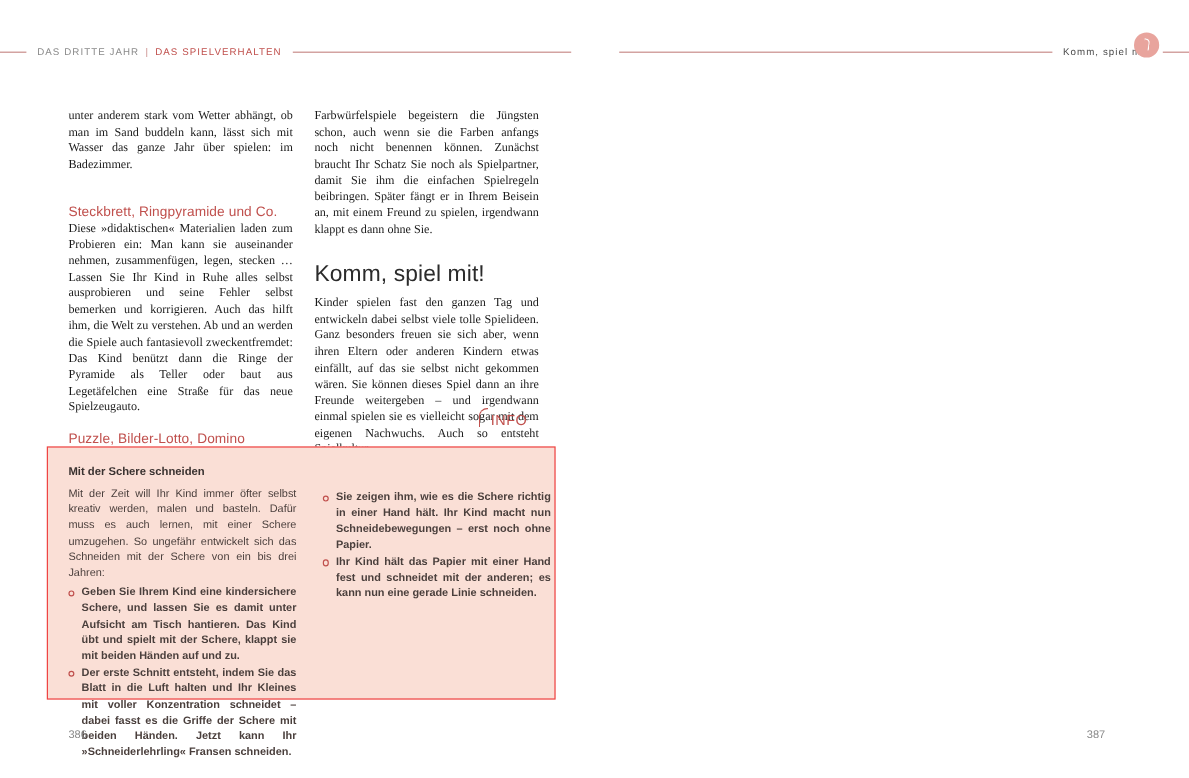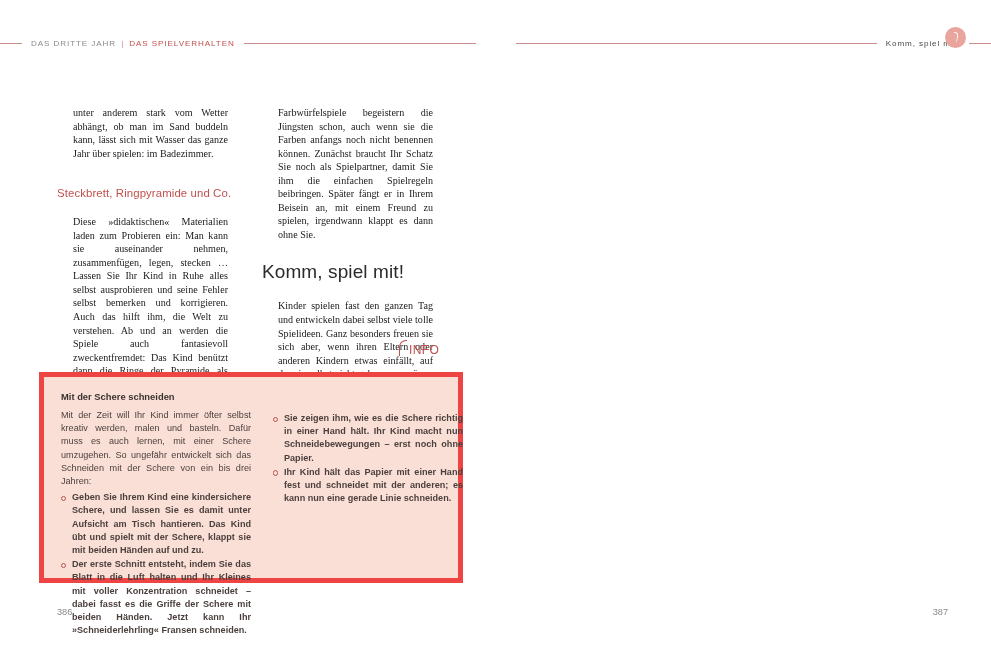--- a/index.html
+++ b/index.html
@@ -86,21 +86,21 @@
     gap: 18px;
   }
   .cols-left  { left: 57px;  right: 47px; width: 391px; }
   .col {
     width: 187px;
     flex: 0 0 187px;
   }
 
   
   p.body {
-    margin: 16px;
+    margin: 0;
     font-family: "Liberation Serif", serif;
     font-size: 10.1px;
     line-height: 13.55px;
     text-align: justify;
     color: #1a1a1a;
     hyphens: auto;
     -webkit-hyphens: auto;
   }
 
   h3.sub {
@@ -119,21 +119,21 @@
     font-size: 19px;
     font-weight: normal;
     color: #2b2b2b;
     letter-spacing: 0.1px;
   }
 
   
   .infobox {
     position: absolute;
     background: #fadfd6;
-    border: 5px solid #ef4444;
+    border: 1px solid #ef4444;
     box-sizing: border-box;
   }
   .infobox-left {
     left: 39px;
     top: 372px;
     width: 424px;
     height: 211px;
     padding: 14px 15px 10px 17px;
   }
   .info-tab {
@@ -211,21 +211,21 @@
 
   
   .folio {
     position: absolute;
     bottom: 31px;
     font-family: "Liberation Sans", sans-serif;
     font-size: 9.2px;
     color: #8a8a8a;
   }
   .folio-l { left: 57px; }
-  .folio-r { right: 43px; margin-top: 24px; }
+  .folio-r { right: 70px; margin-top: 24px; }
 </style>
 </head>
 <body>
 
 <div class="spread">
 
   <div class="page page-left">
 
     <div class="runhead runhead-left">
       <span class="rule rule-short"></span>

